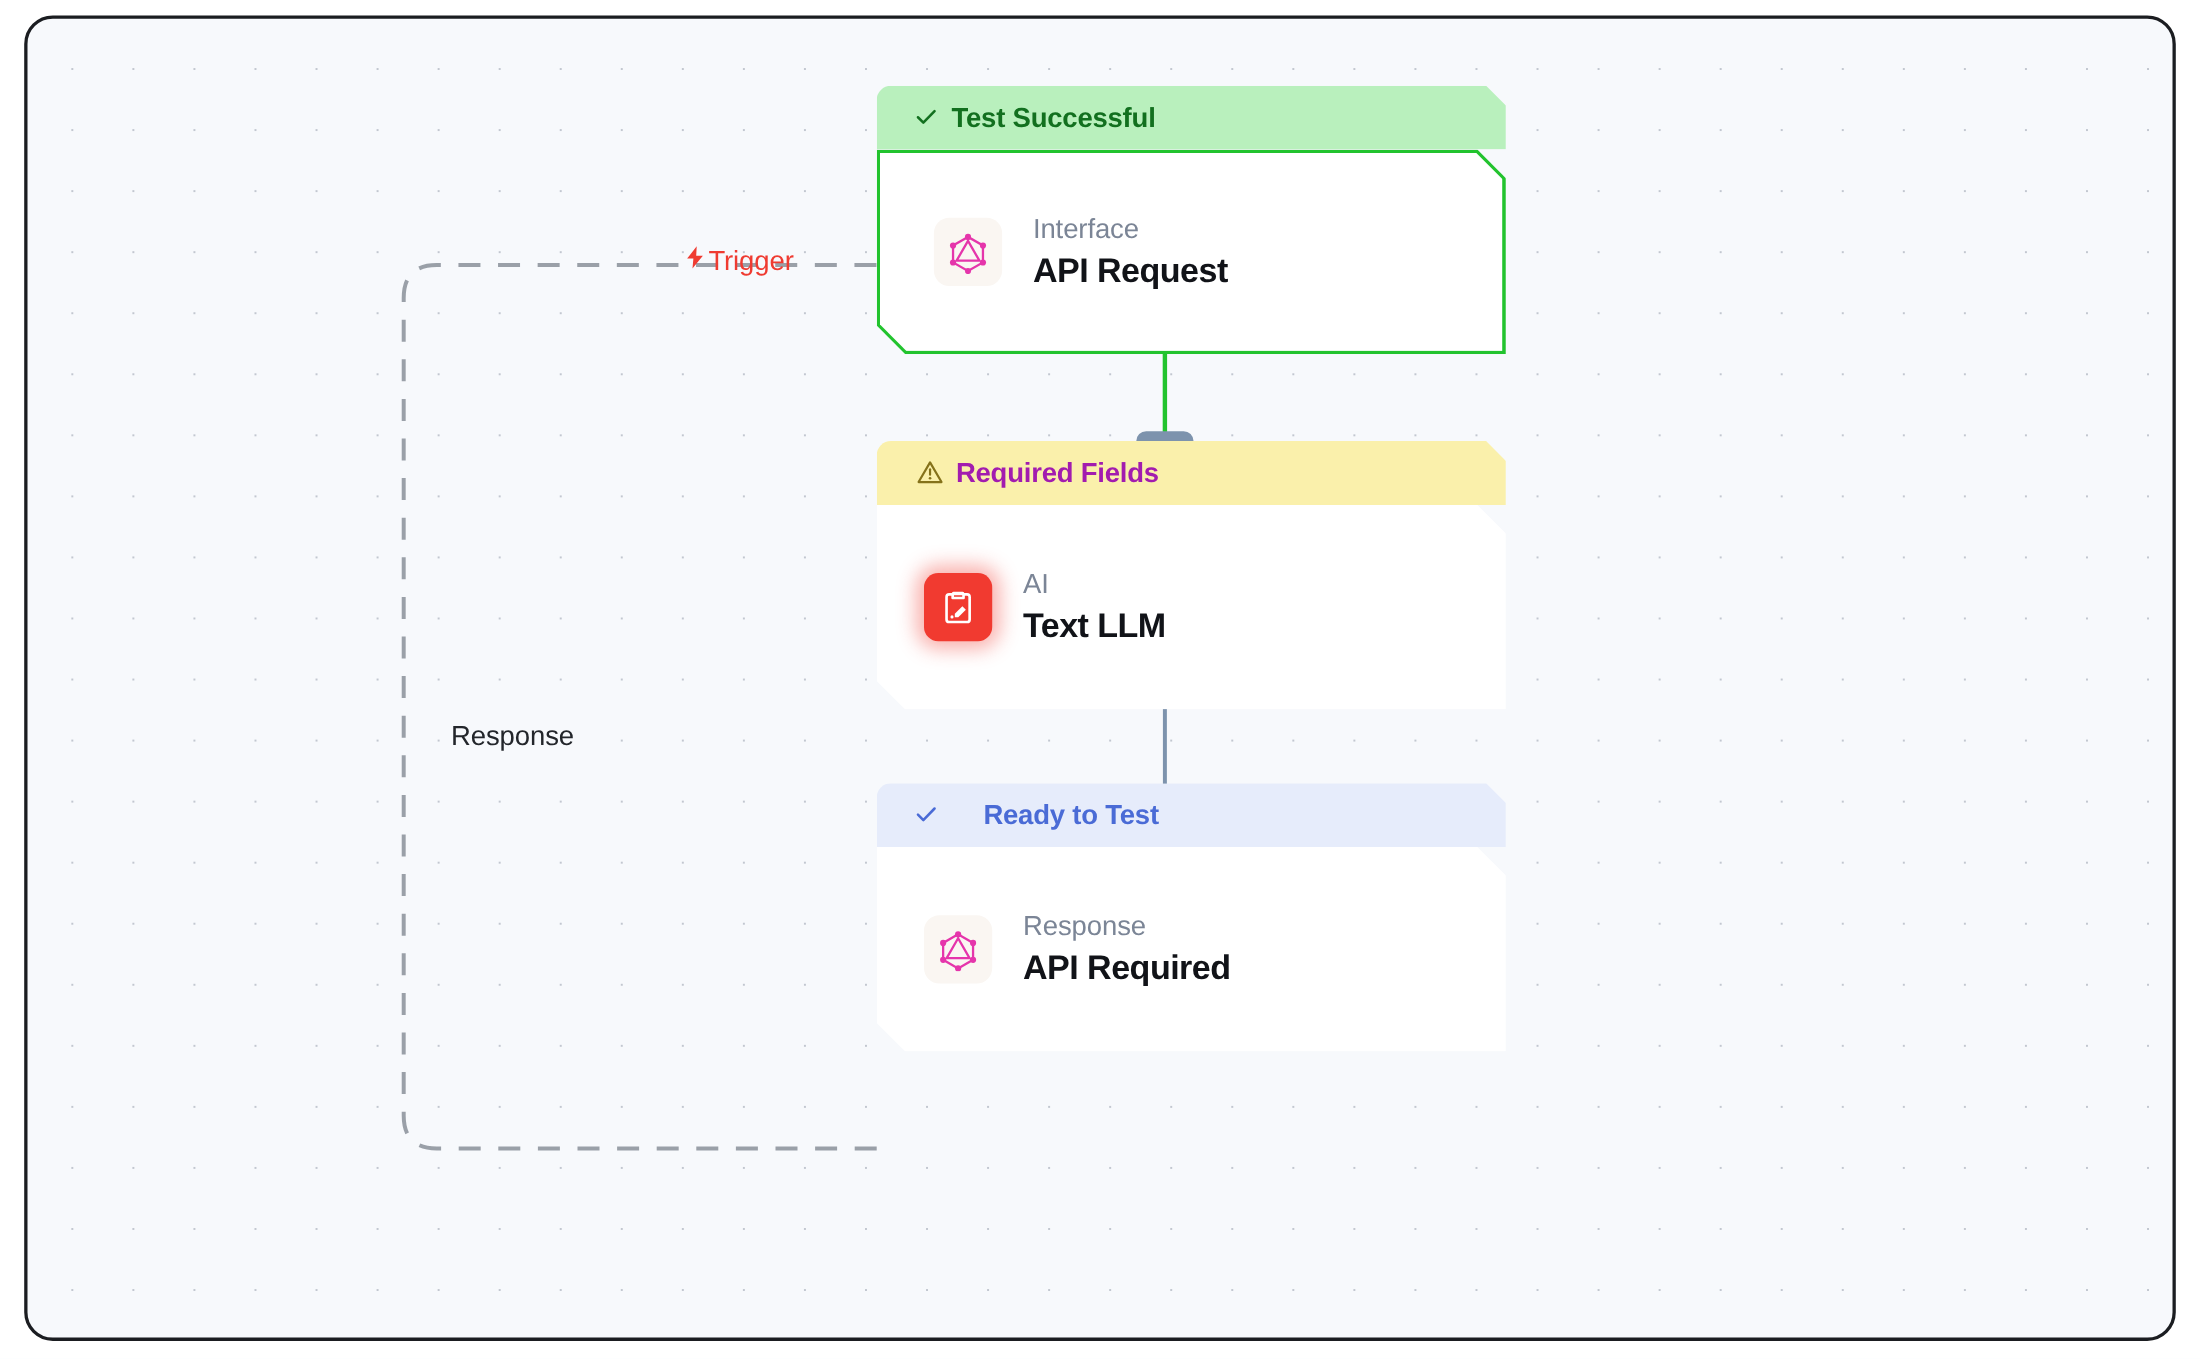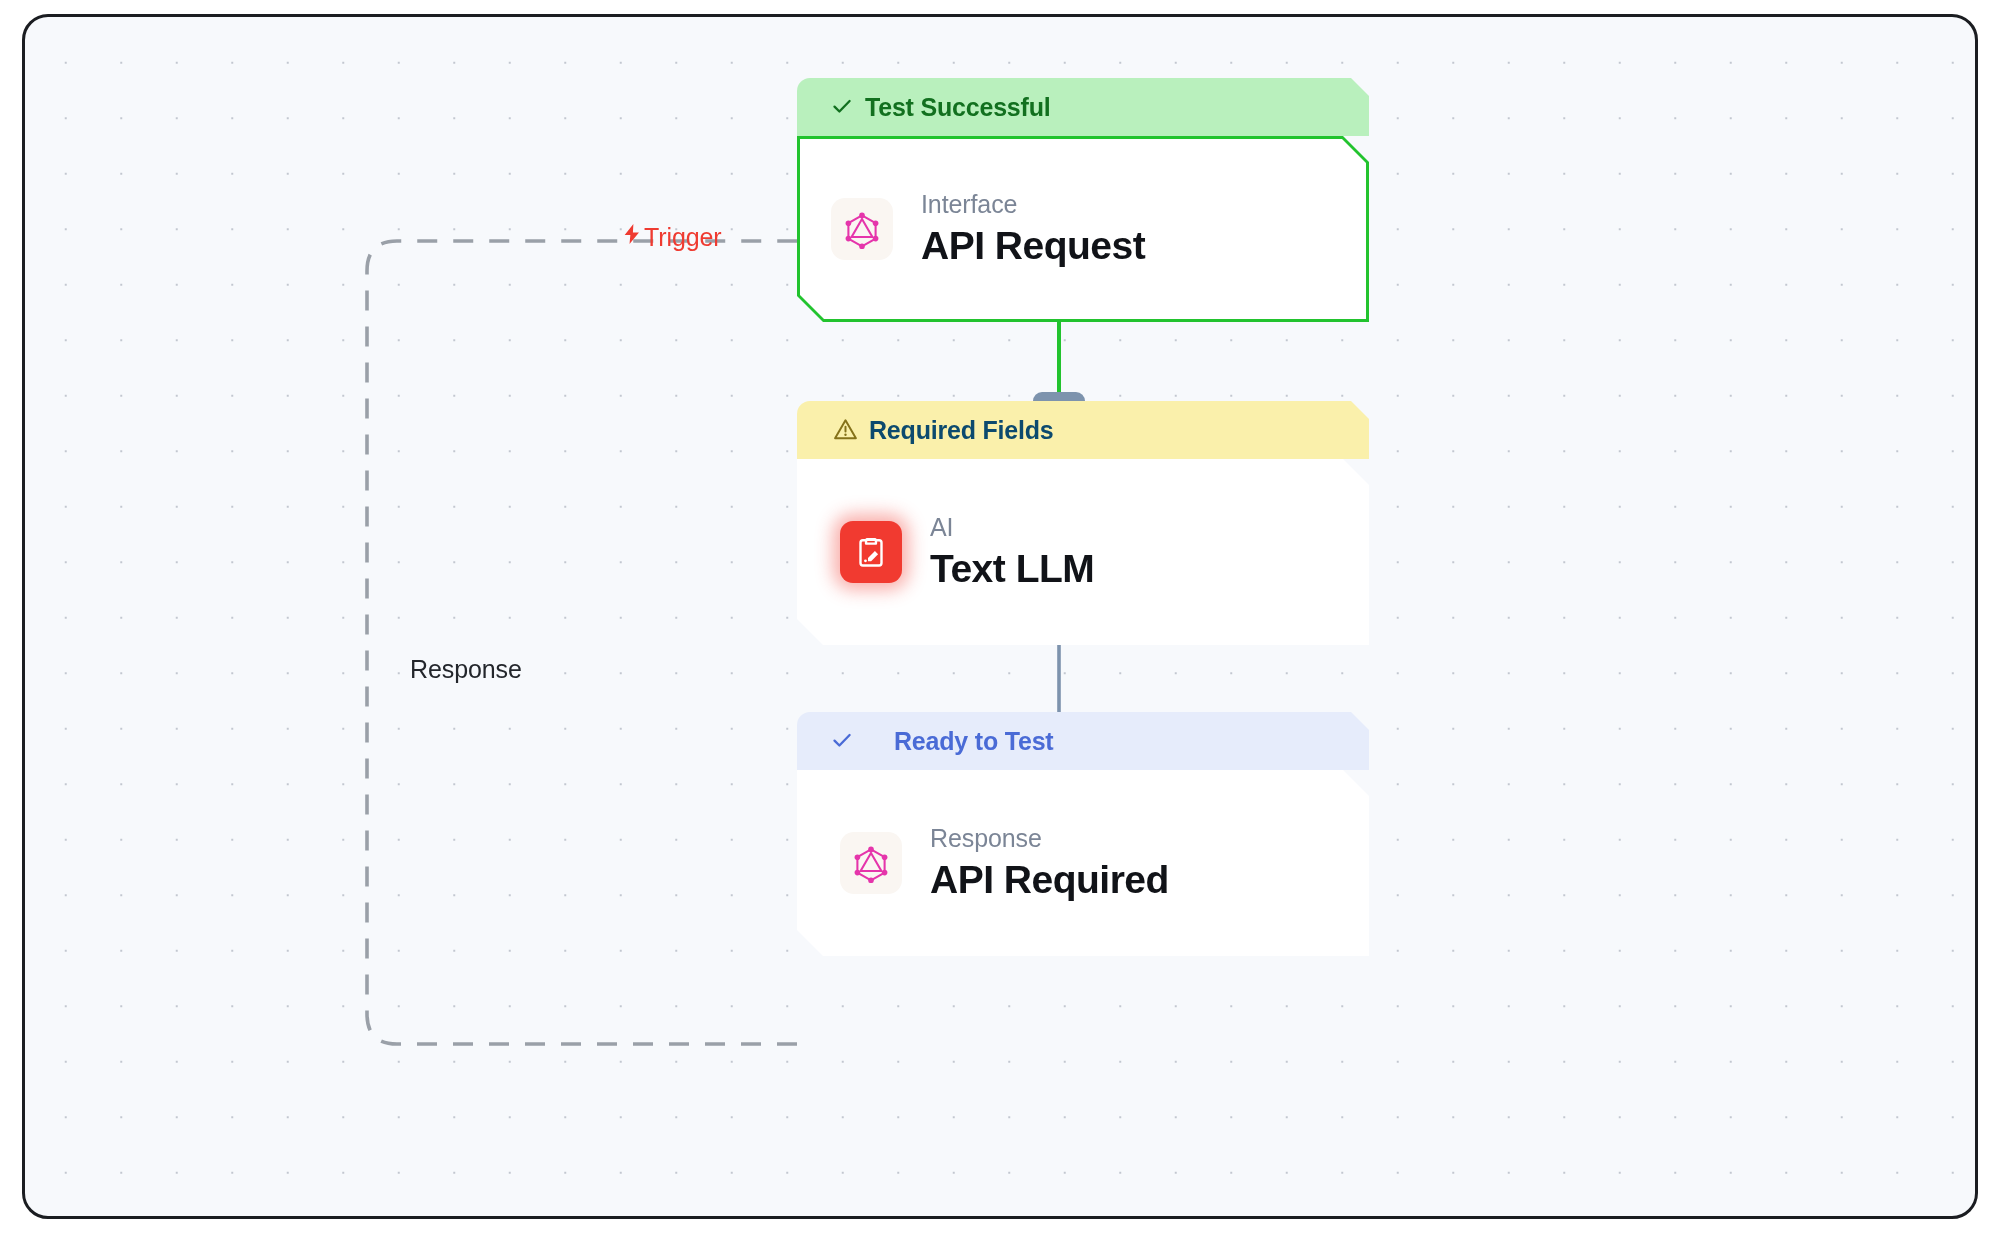--- a/index.html
+++ b/index.html
@@ -160,30 +160,30 @@
   
   .node-text { display: flex; flex-direction: column; gap: 2px; }
   .node-kind {
     font-size: 25px;
     font-weight: 400;
     color: #7b8596;
     letter-spacing: -0.1px;
     line-height: 1.25;
   }
   .node-title {
-    font-size: 39px;
+    font-size: 31px;
     font-weight: 700;
     color: #111318;
     letter-spacing: -0.5px;
     line-height: 1.22;
   }
 
   
   .status-success .node-banner { background: #b9f0bd; color: #12701f; }
-  .status-warning .node-banner { background: #faf0ab; color: #0c4a6e; padding-left: 36px; }
+  .status-warning .node-banner { background: #faf0ab; color: #a21caf; padding-left: 36px; }
   .status-ready   .node-banner { background: #e6ecfb; color: #4a6bd6; gap: 40px; }
 </style>
 </head>
 <body>
 
 <div id="canvas-root">
   <div id="canvas">
 
     <svg id="edge-layer" viewBox="0 0 1950 1199" preserveAspectRatio="none">
 
@@ -221,21 +221,21 @@
           </svg>
         </span>
         <span>Test Successful</span>
       </div>
 
       <div class="node-body" style="background:#22c32e; padding-left:0;">
 
         <div style="position:absolute; inset:3px; background:#ffffff;
                     clip-path: polygon(0 0, calc(100% - 24px) 0, 100% 24px, 100% 100%, 24px 100%, 0 calc(100% - 24px));"></div>
 
-        <div style="position:relative; display:flex; align-items:center; gap:28px; padding-left:34px;">
+        <div style="position:relative; display:flex; align-items:center; gap:28px; padding-left:52px;">
           <div class="node-icon graphql">
             <svg width="40" height="40" viewBox="0 0 100 100" aria-hidden="true">
               <g stroke="#e535ab" stroke-width="5.2" fill="none" stroke-linecap="round">
                 <path d="M50 16 16 35.5 16 74 50 93.5 84 74 84 35.5Z"></path>
                 <path d="M50 25 24 70 76 70Z"></path>
               </g>
               <g fill="#e535ab">
                 <circle cx="50" cy="16" r="7"></circle>
                 <circle cx="16" cy="35.5" r="7"></circle>
                 <circle cx="84" cy="35.5" r="7"></circle>

